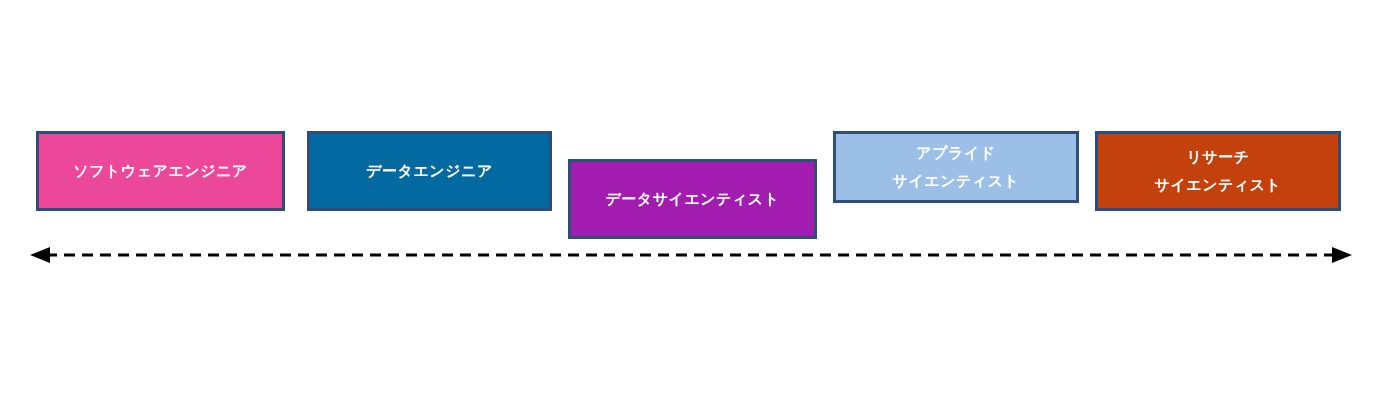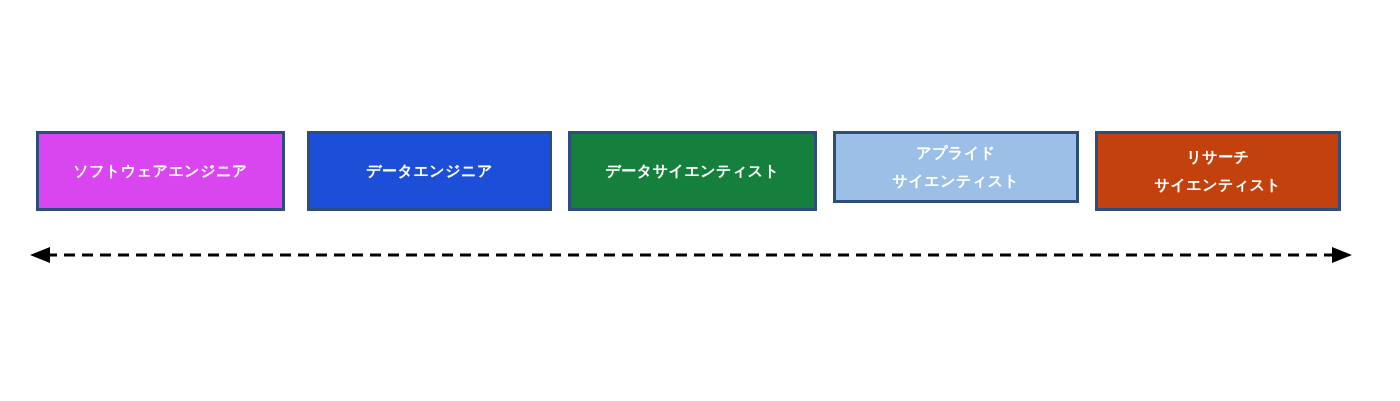--- a/index.html
+++ b/index.html
@@ -53,29 +53,29 @@
     top: 228px;
     width: 1400px;
     height: 56px;
   }
 </style>
 </head>
 <body>
 
 <div id="canvas">
 
-  <div class="role-box" id="box-0" style="background:#d946ef;">
+  <div class="role-box" id="box-0" style="background:#ec4899;">
     <span class="role-label">ソフトウェアエンジニア</span>
   </div>
 
-  <div class="role-box" id="box-1" style="background:#1d4ed8;">
+  <div class="role-box" id="box-1" style="background:#0369a1;">
     <span class="role-label">データエンジニア</span>
   </div>
 
-  <div class="role-box" id="box-2" style="background:#15803d;">
+  <div class="role-box" id="box-2" style="background:#a21caf;margin-top:28px;">
     <span class="role-label">データサイエンティスト</span>
   </div>
 
   <div class="role-box" id="box-3" style="background:#9cbfe8;">
     <span class="role-label">アプライド
 サイエンティスト</span>
   </div>
 
   <div class="role-box" id="box-4" style="background:#c2410c;">
     <span class="role-label">リサーチ

